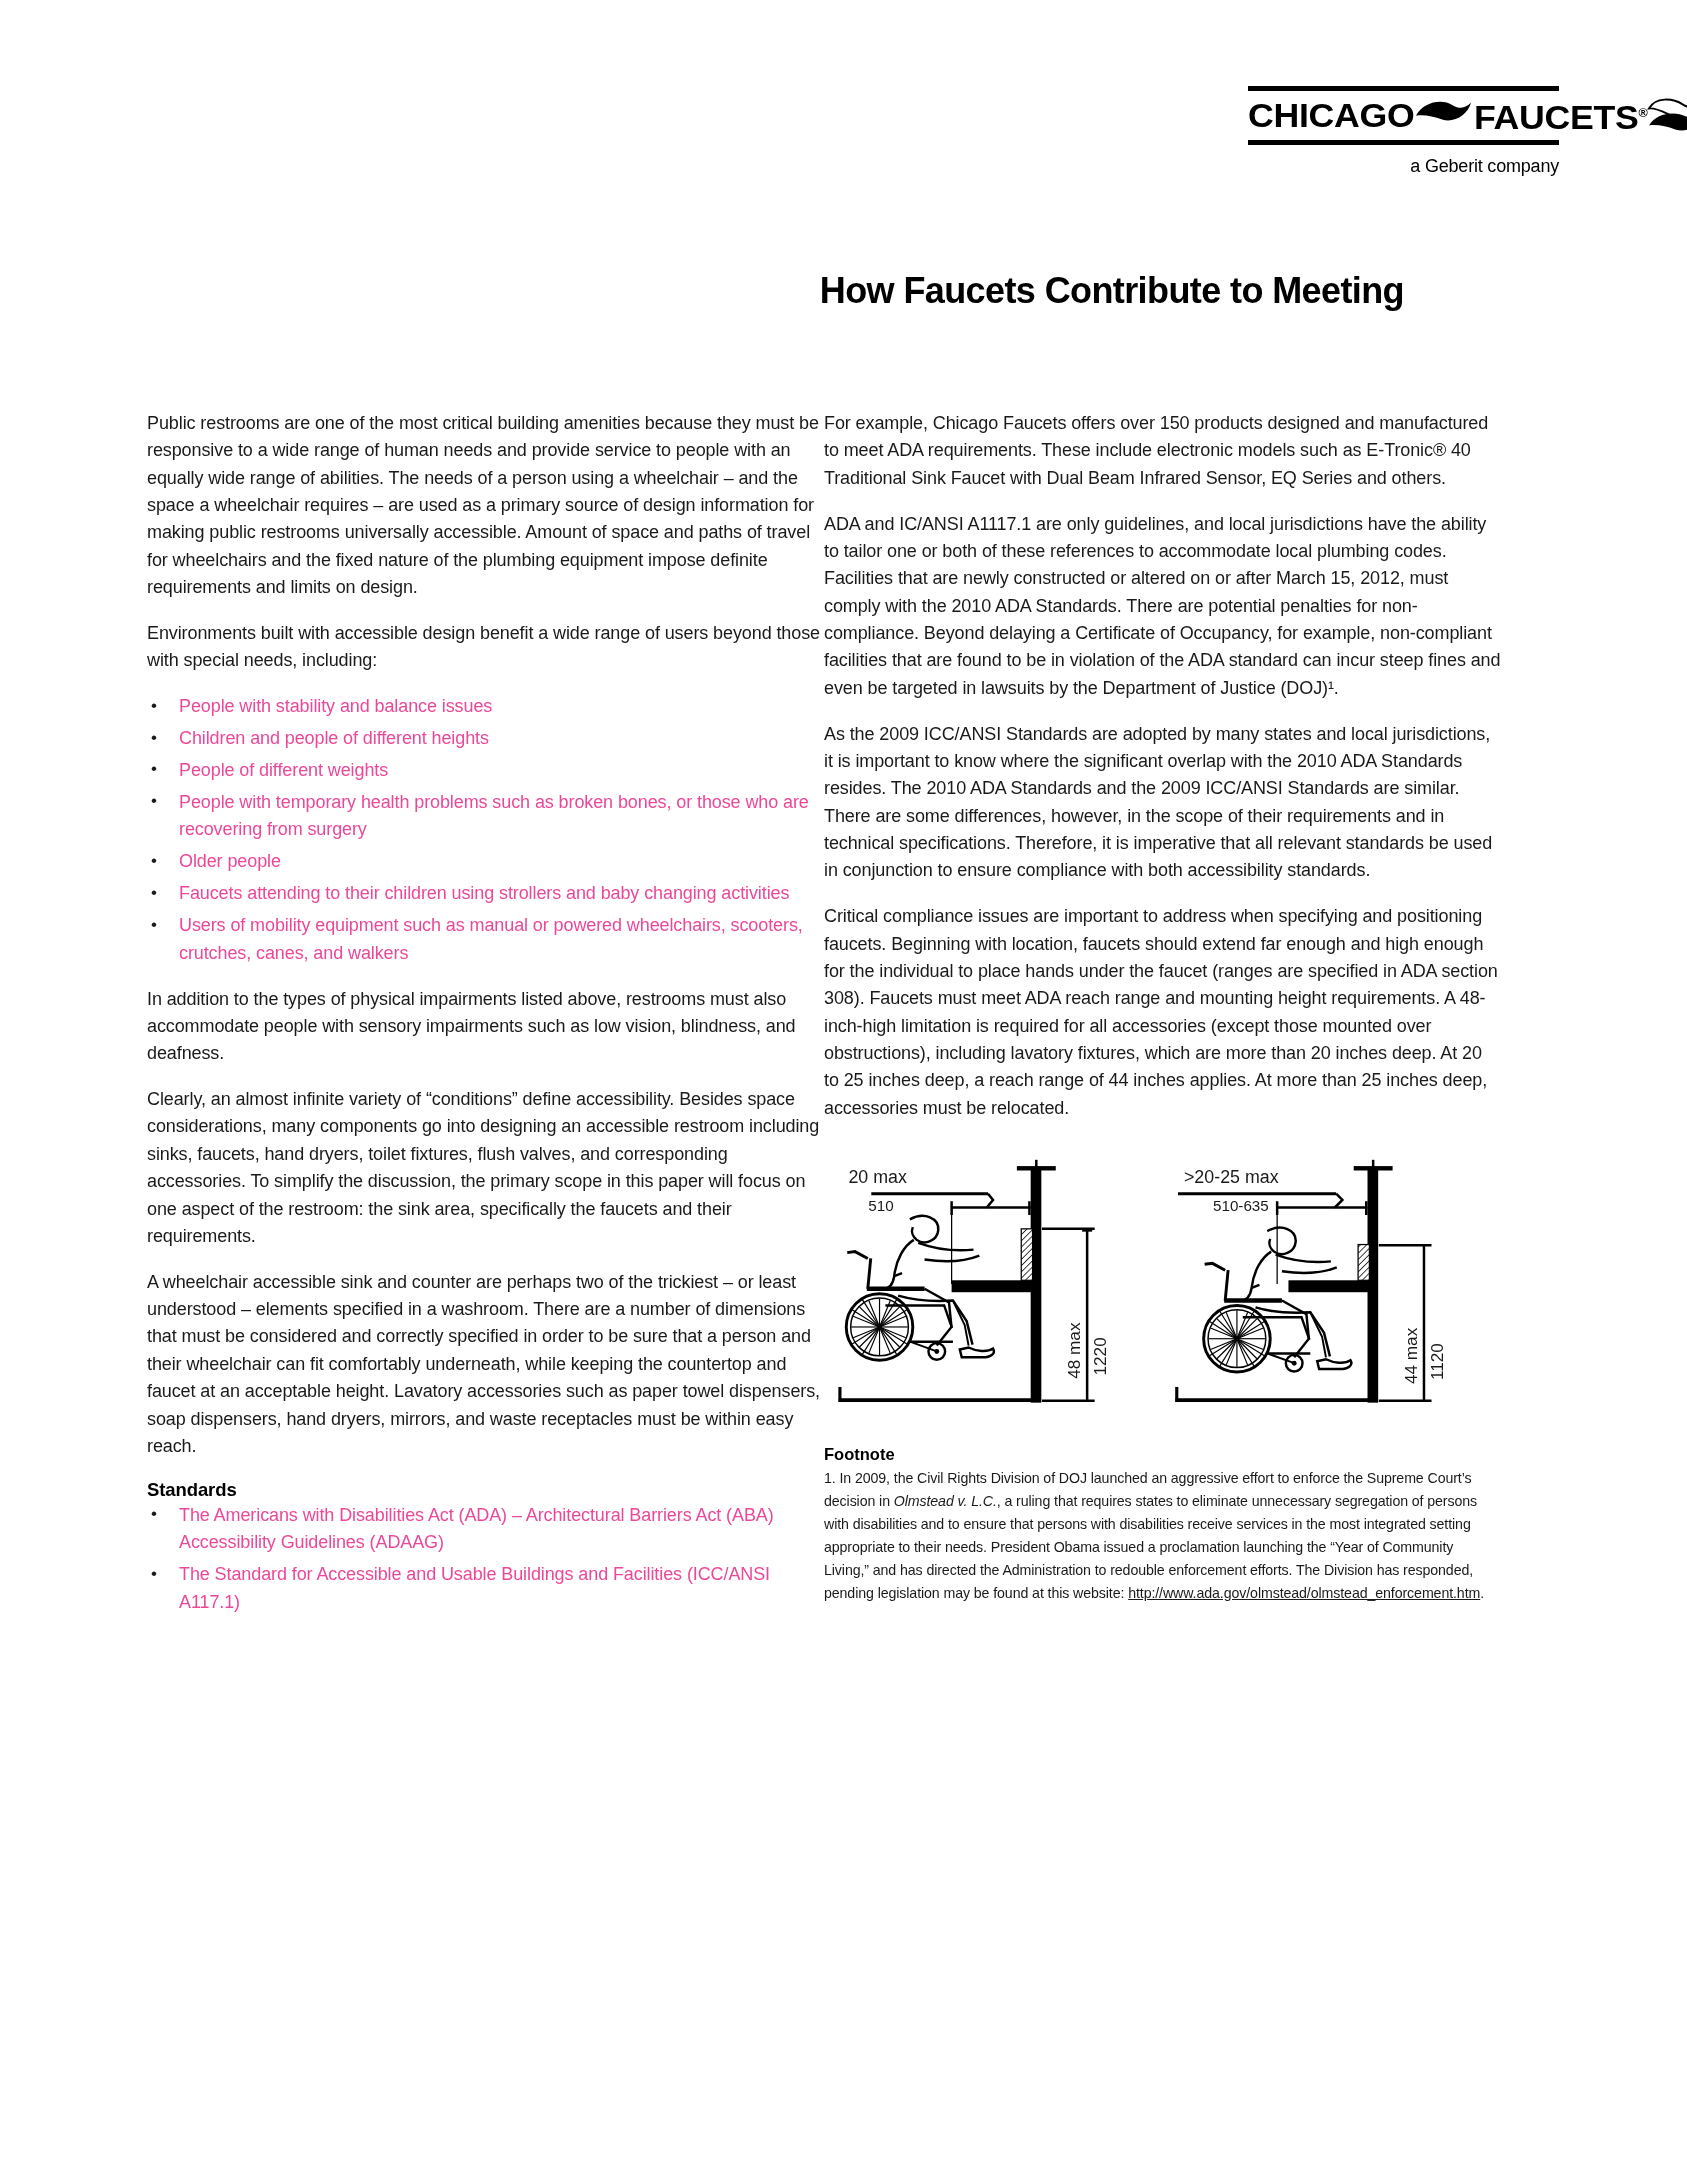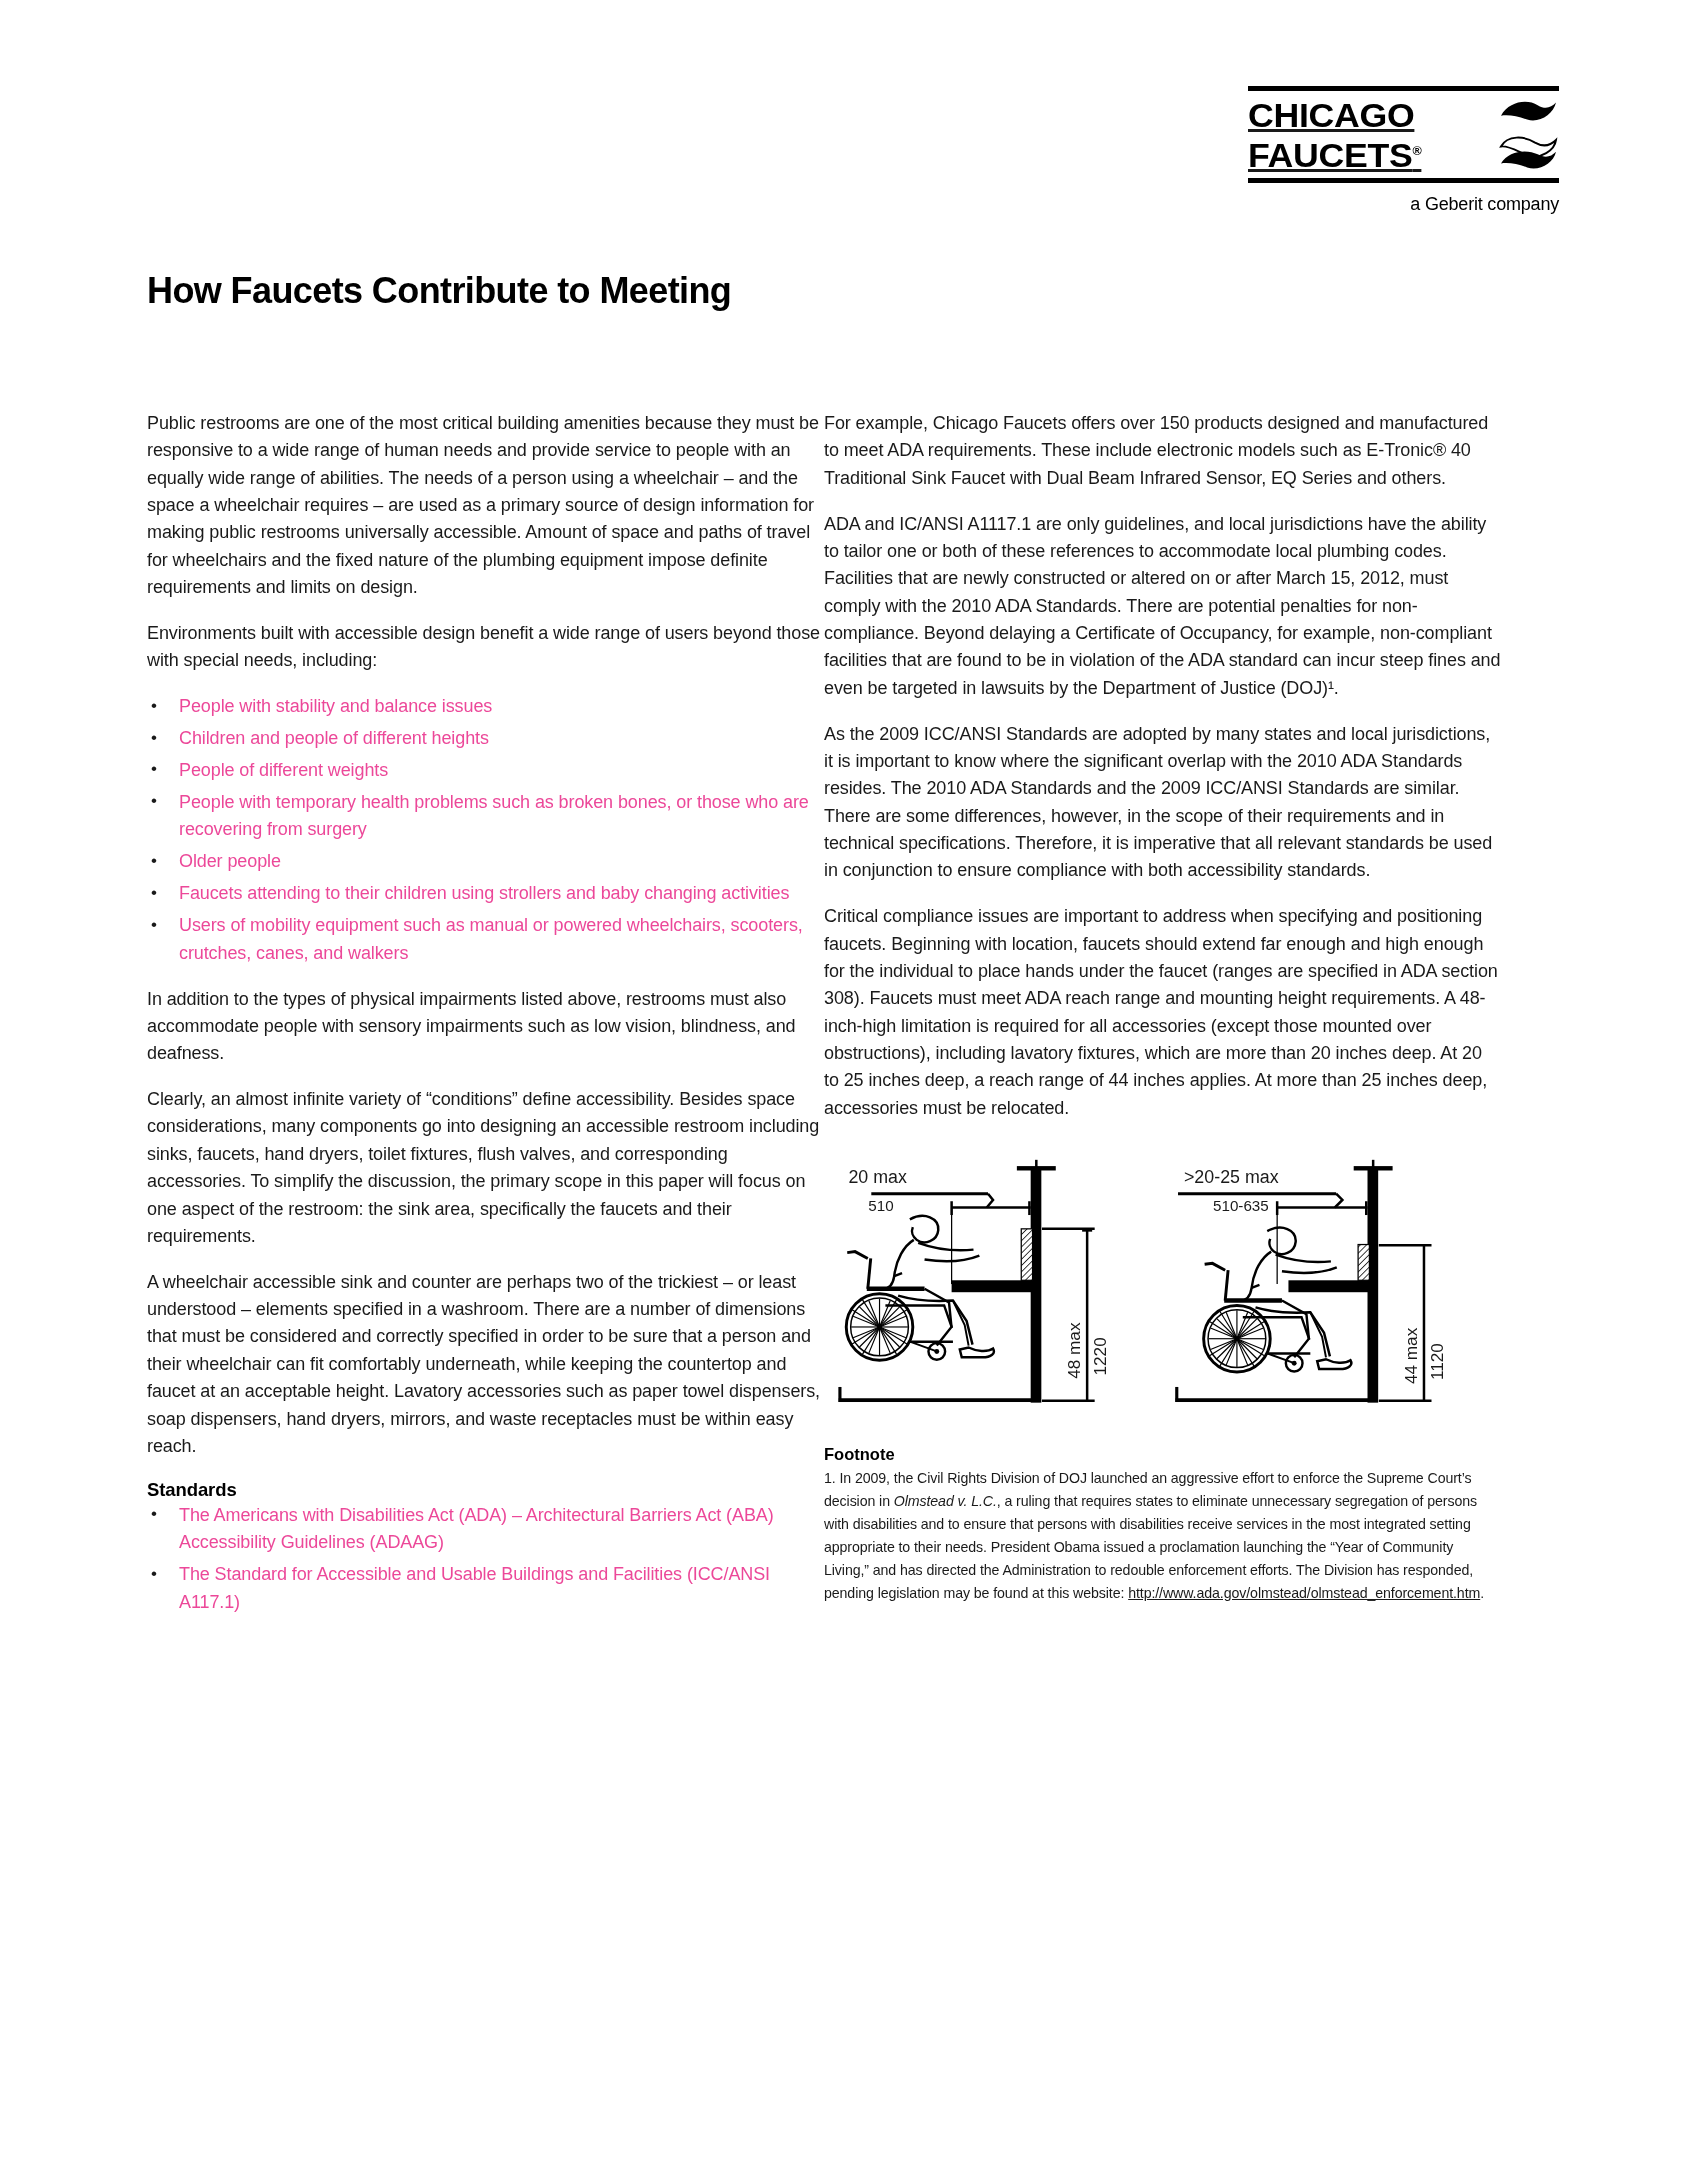--- a/index.html
+++ b/index.html
@@ -7,39 +7,39 @@
     width:1687px; height:2183px;
     font-family:"Liberation Sans", sans-serif;
     color:#1a1a1a;
     -webkit-font-smoothing:antialiased;
   }
   .page { position:relative; width:1687px; height:2183px; box-sizing:border-box; }
 
   
   .logo-block { position:absolute; right:128px; top:86px; width:311px; text-align:right; }
   .logo-rule  { height:4.6px; background:#000; width:100%; }
-  .logo-rows  { padding:5.3px 0 4px 0; display:flex; flex-direction:column; align-items:flex-start;text-decoration:underline; }
+  .logo-rows  { padding:5.3px 0 4px 0; display:flex; align-items:flex-start; }
   .logo-line  { display:flex; align-items:center; width:100%; justify-content:space-between; }
   .logo-word  {
     font-family:"Liberation Sans", sans-serif;
     font-weight:bold; font-size:34px; letter-spacing:-0.3px;
     line-height:1.0; color:#000; transform:scaleX(1.05); transform-origin:left center;
   }
   .logo-word .reg { font-size:12px; vertical-align:super; }
   .leaf-wrap { width:61px; height:38px; flex:0 0 auto; margin-left:6.6px; }
   .tagline {
     margin-top:10.6px; font-size:18px; color:#000; text-align:right;
     font-family:"Liberation Sans", sans-serif; letter-spacing:-0.2px;
   }
 
   
   .doc-title {
     position:absolute; left:147px; top:245px; width:1257px;
     font-size:36px; font-weight:bold; line-height:1.22;
-    letter-spacing:-0.6px; color:#000;
+    letter-spacing:-0.6px; color:#000;text-align:right;
   }
   .doc-title .l2 { display:block; }
 
   
   .columns { position:absolute; left:147px; top:410px; width:1396px; display:flex; }
   .col { width:677px; }
 
   p.body, li.body {
     font-size:18px;
     line-height:1.52;

